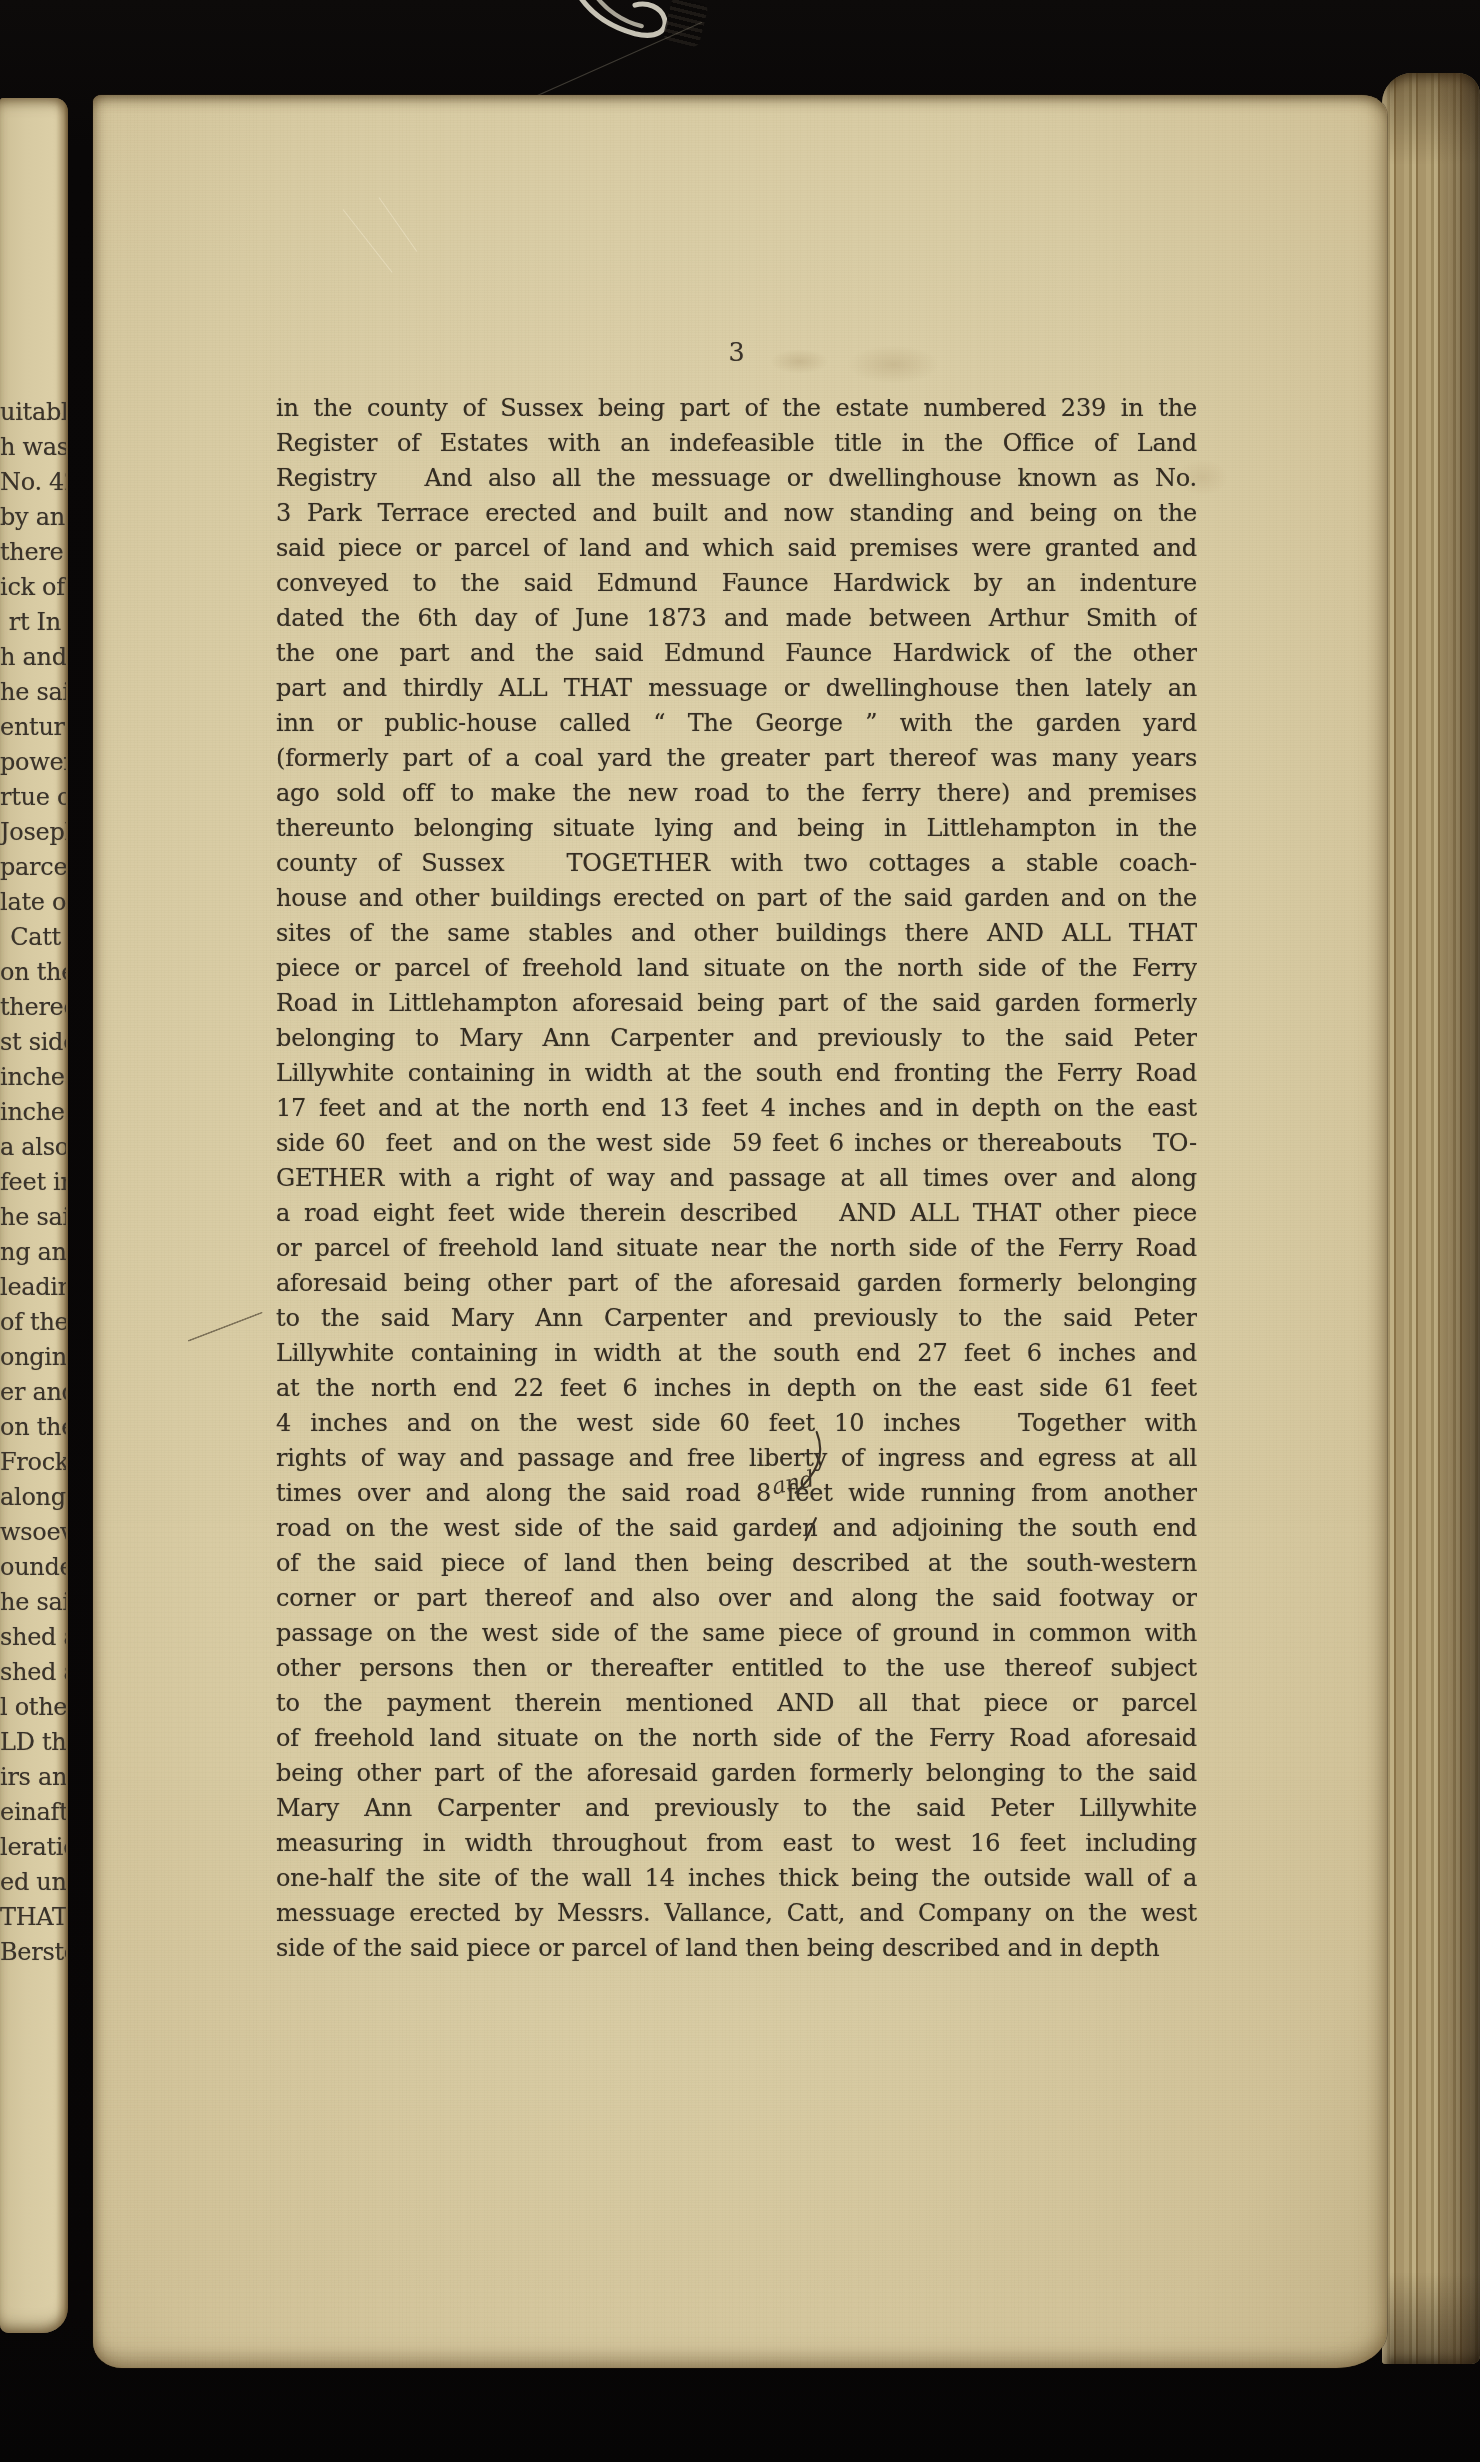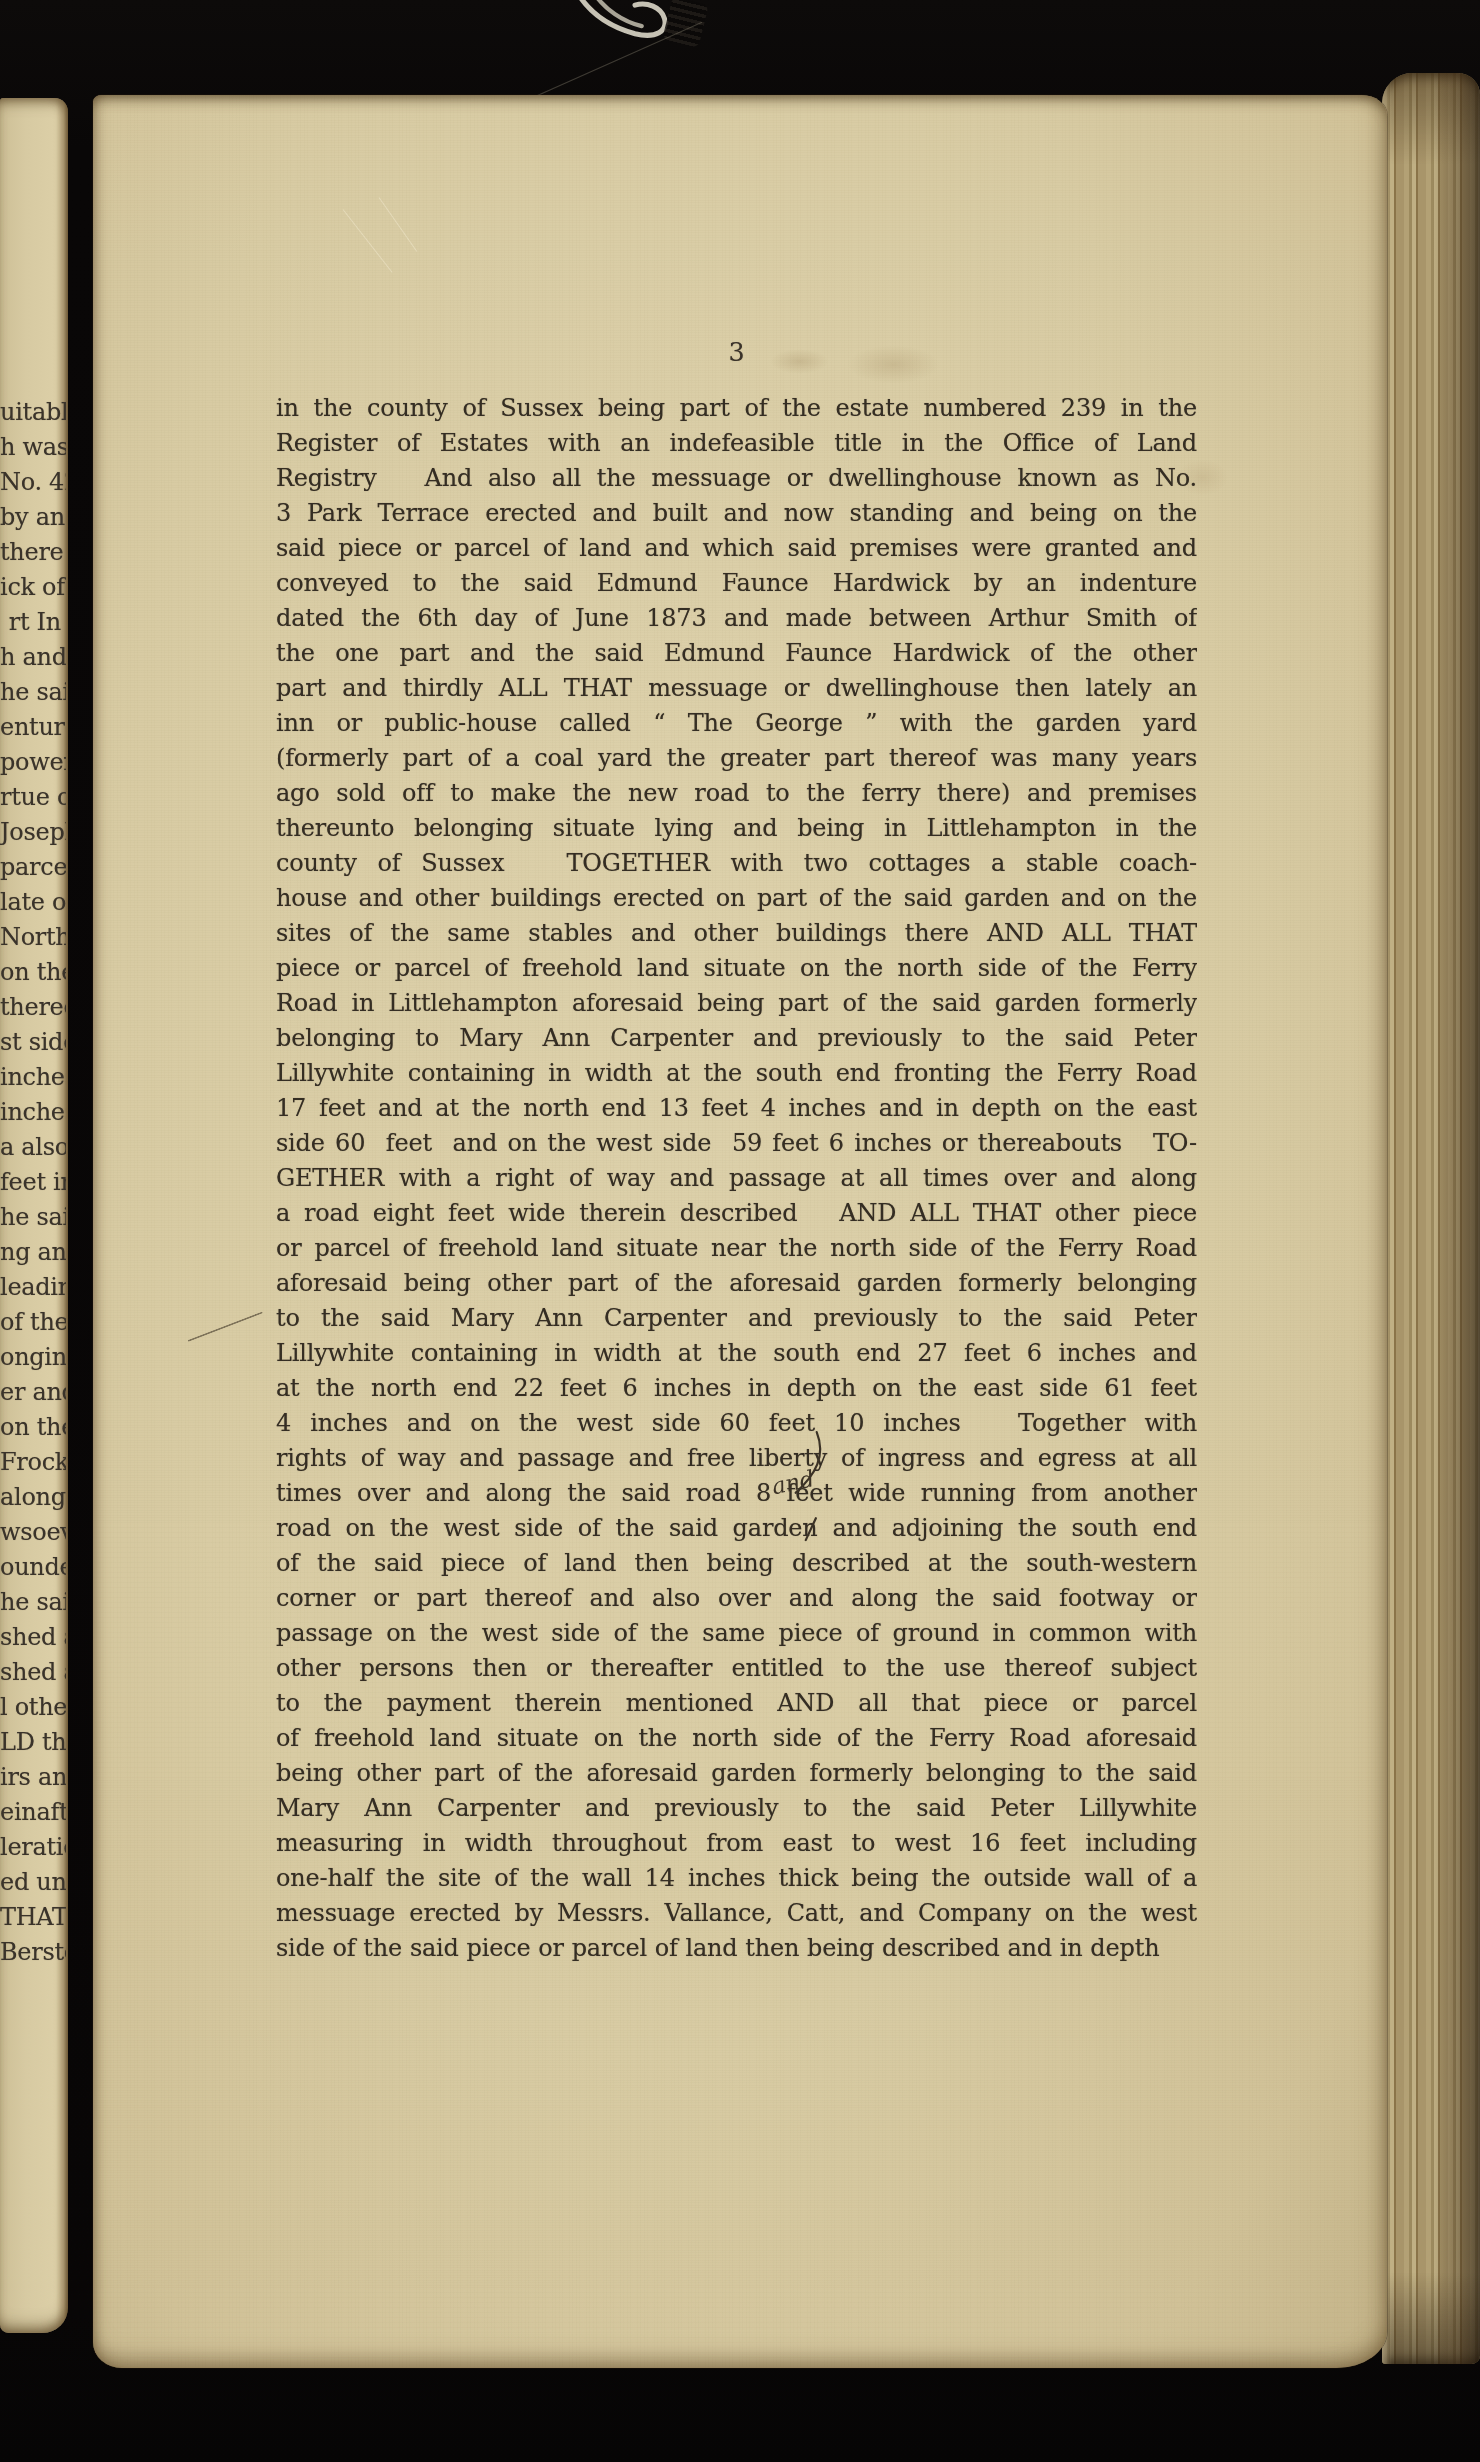--- a/index.html
+++ b/index.html
@@ -87,21 +87,21 @@
         <div class="mline">ick of</div>
         <div class="mline">rt In</div>
         <div class="mline">h and</div>
         <div class="mline">he said</div>
         <div class="mline">enture</div>
         <div class="mline">power</div>
         <div class="mline">rtue of</div>
         <div class="mline">Joseph</div>
         <div class="mline">parcel</div>
         <div class="mline">late of</div>
-        <div class="mline">North</div>
+        <div class="mline">Catt</div>
         <div class="mline">on the</div>
         <div class="mline">thereof</div>
         <div class="mline">st side</div>
         <div class="mline">inches</div>
         <div class="mline">inches</div>
         <div class="mline">a also</div>
         <div class="mline">feet in</div>
         <div class="mline">he said</div>
         <div class="mline">ng and</div>
         <div class="mline">leading</div>

